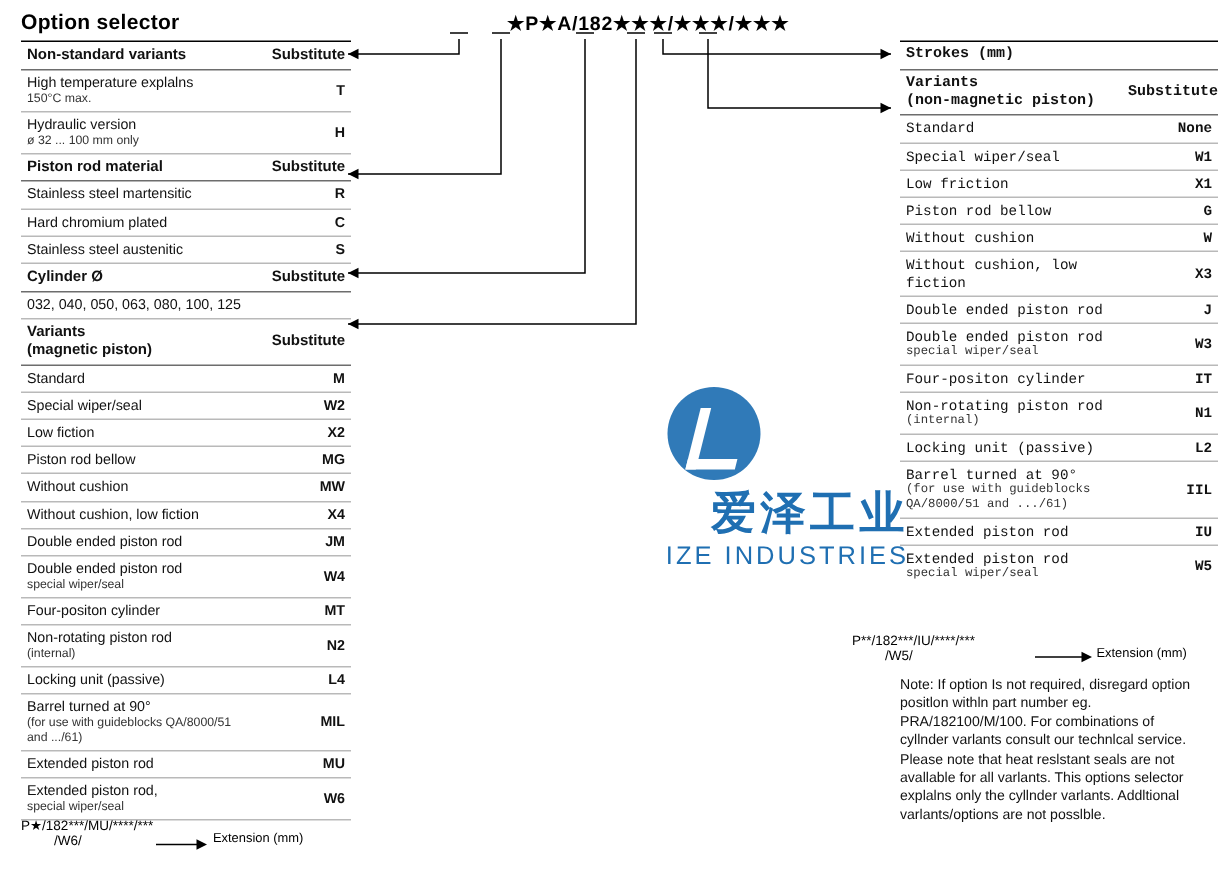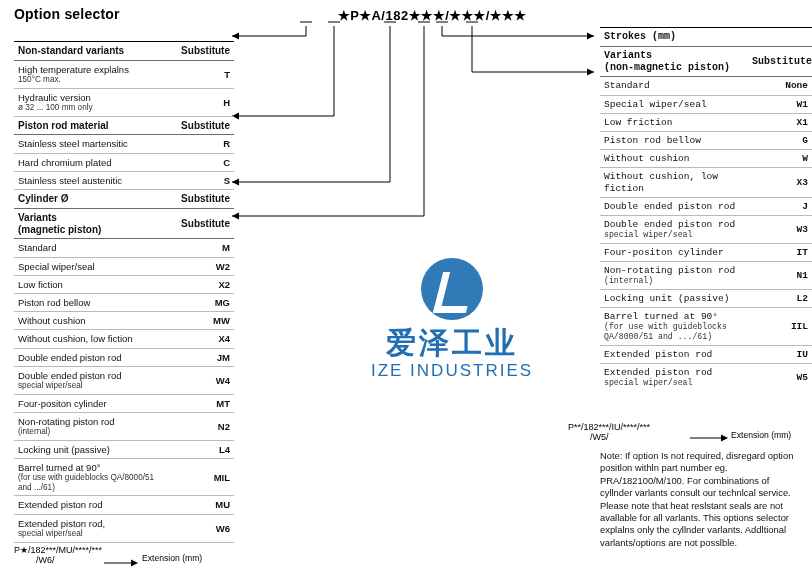--- a/index.html
+++ b/index.html
@@ -68,21 +68,21 @@
   }
   .tbl tr.nb td {
     border-bottom: none;
   }
   .small2 {
     font-size: 8.2px;
     display: block;
     color: #333;
   }
   
-  #tbl-left { left: 14px; top: 41px; width: 212px; }
+  #tbl-left { left: 14px; top: 27px; width: 212px; }
   #tbl-left td.lbl { width: 150px; }
   #tbl-left td.val { width: 54px; }
   
   #tbl-right { left: 600px; top: 27px; width: 204px; font-family: Liberation Mono, monospace; }
   #tbl-right td.lbl { width: 140px; }
   #tbl-right td.val { width: 56px; }
 
   
   .formula {
     position: absolute;
@@ -113,24 +113,24 @@
     position: absolute;
     left: 0;
     top: 0;
     width: 812px;
     height: 582px;
     pointer-events: none;
   }
   
   #watermark {
     position: absolute;
-    left: 322px;
+    left: 346px;
     top: 258px;
     width: 260px;
-    text-align: center;
+    text-align: right;
     pointer-events: none;
   }
   #wm-logo {
     width: 62px;
     height: 62px;
     border-radius: 50%;
     background: #1f6fb2;
     margin: 0 auto 6px auto;
     position: relative;
     opacity: 0.92;
@@ -231,20 +231,24 @@
         <td class="lbl">Hard chromium plated</td>
         <td class="val">C</td>
       </tr>
       <tr>
         <td class="lbl">Stainless steel austenitic</td>
         <td class="val">S</td>
       </tr>
       <tr class="hdr">
         <td class="lbl">Cylinder Ø</td>
         <td class="val">Substitute</td>
+      </tr>
+      <tr>
+        <td class="lbl">032, 040, 050, 063, 080, 100, 125</td>
+        <td class="val"></td>
       </tr>
       <tr class="hdr">
         <td class="lbl">
           <span>Variants</span>
           <span style="display:block;">(magnetic piston)</span>
         </td>
         <td class="val">Substitute</td>
       </tr>
       <tr>
         <td class="lbl">Standard</td>

